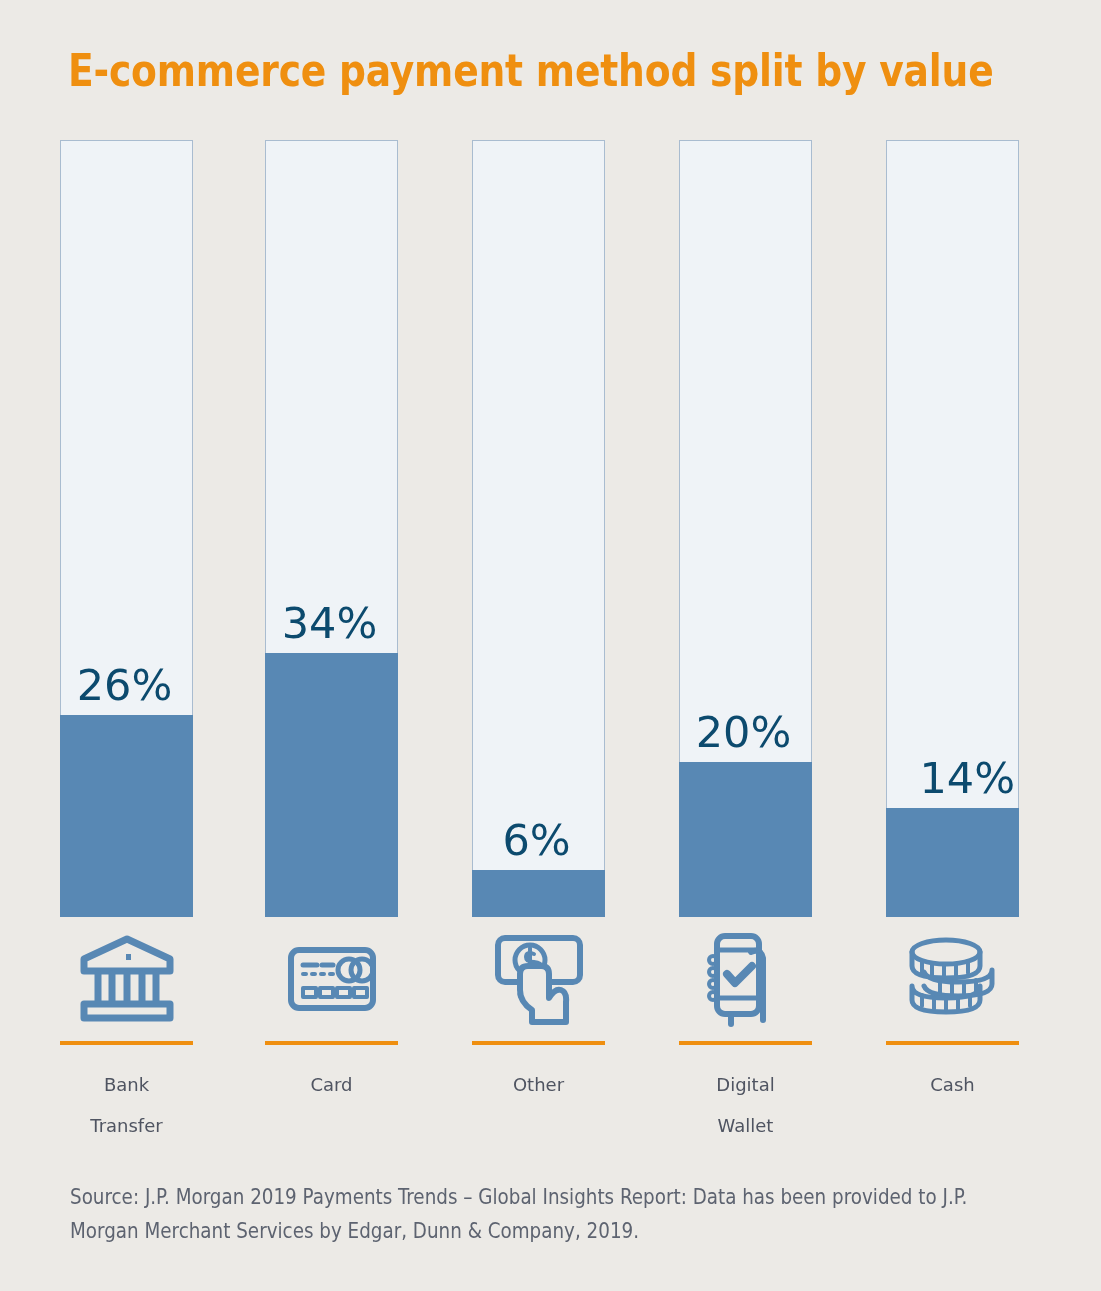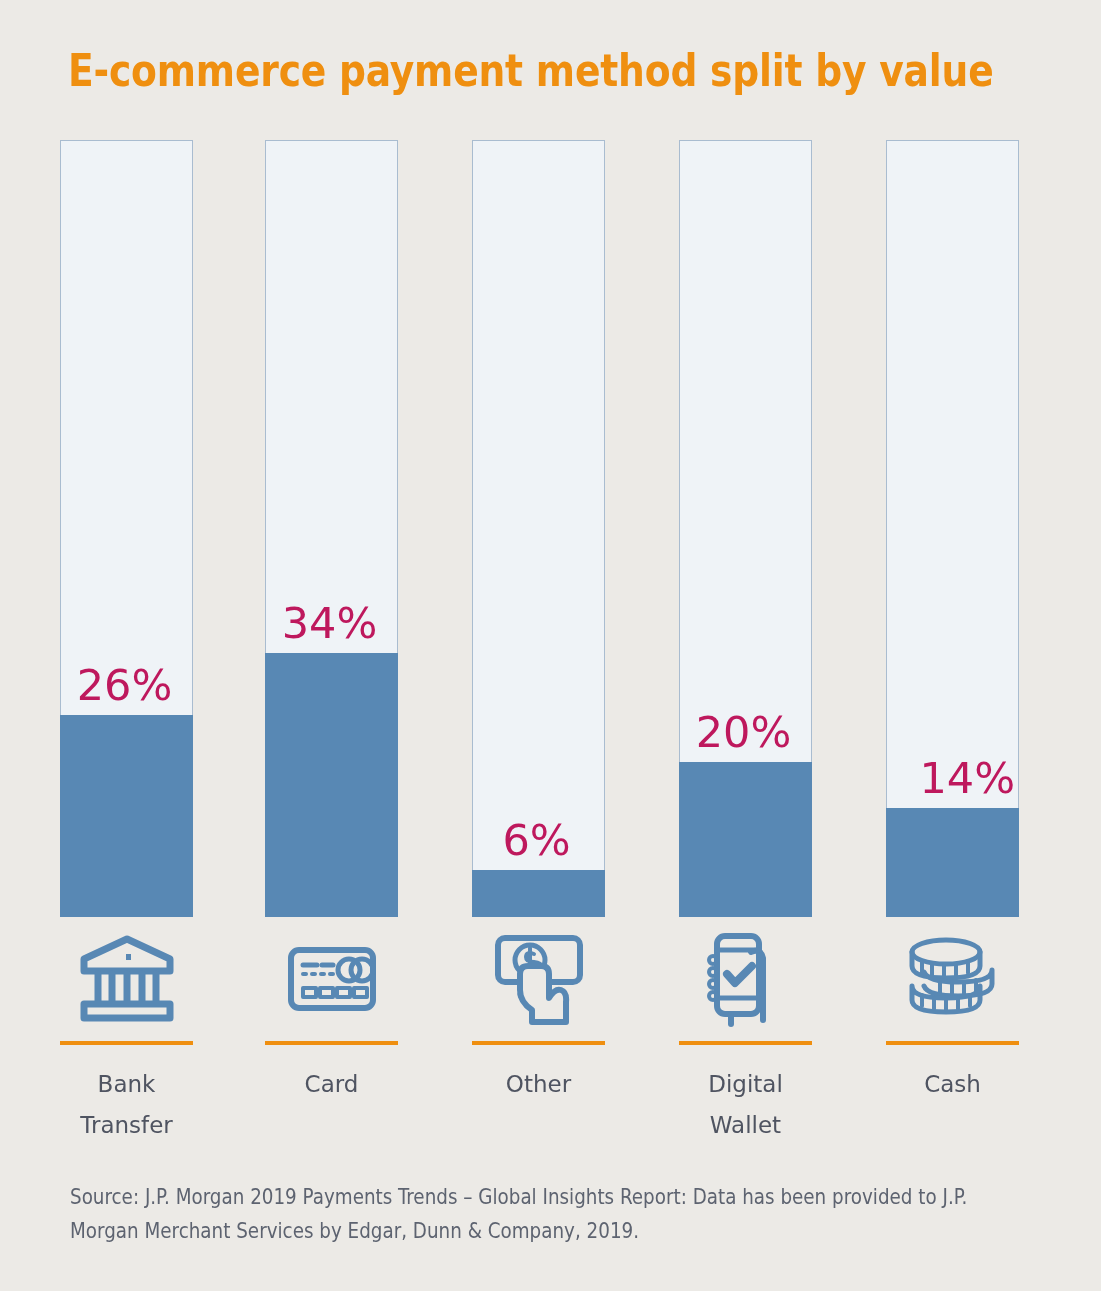--- a/index.html
+++ b/index.html
@@ -74,21 +74,21 @@
   .bar-value {
     position: absolute;
     width: 133px;
     left: 0;
     text-align: center;
     padding-right: 4px;
     box-sizing: border-box;
     font-family: "DejaVu Sans", sans-serif;
     font-size: 43px;
     font-weight: 400;
-    color: #be185d;
+    color: #0c4a6e;
     line-height: 1;
   }
 
   
   .legend {
     position: absolute;
     left: 60px;
     top: 925px;
     width: 960px;
     height: 230px;
@@ -113,21 +113,21 @@
   }
   .legend-rule {
     width: 133px;
     height: 4px;
     background: #ef8f10;
     margin-top: 11px;
   }
   .legend-label {
     margin-top: 19px;
     font-family: "DejaVu Sans", sans-serif;
-    font-size: 23px;
+    font-size: 18px;
     line-height: 41px;
     color: #4f5461;
     white-space: pre-line;
   }
 
   
   .source {
     position: absolute;
     left: 70px;
     top: 1180px;

